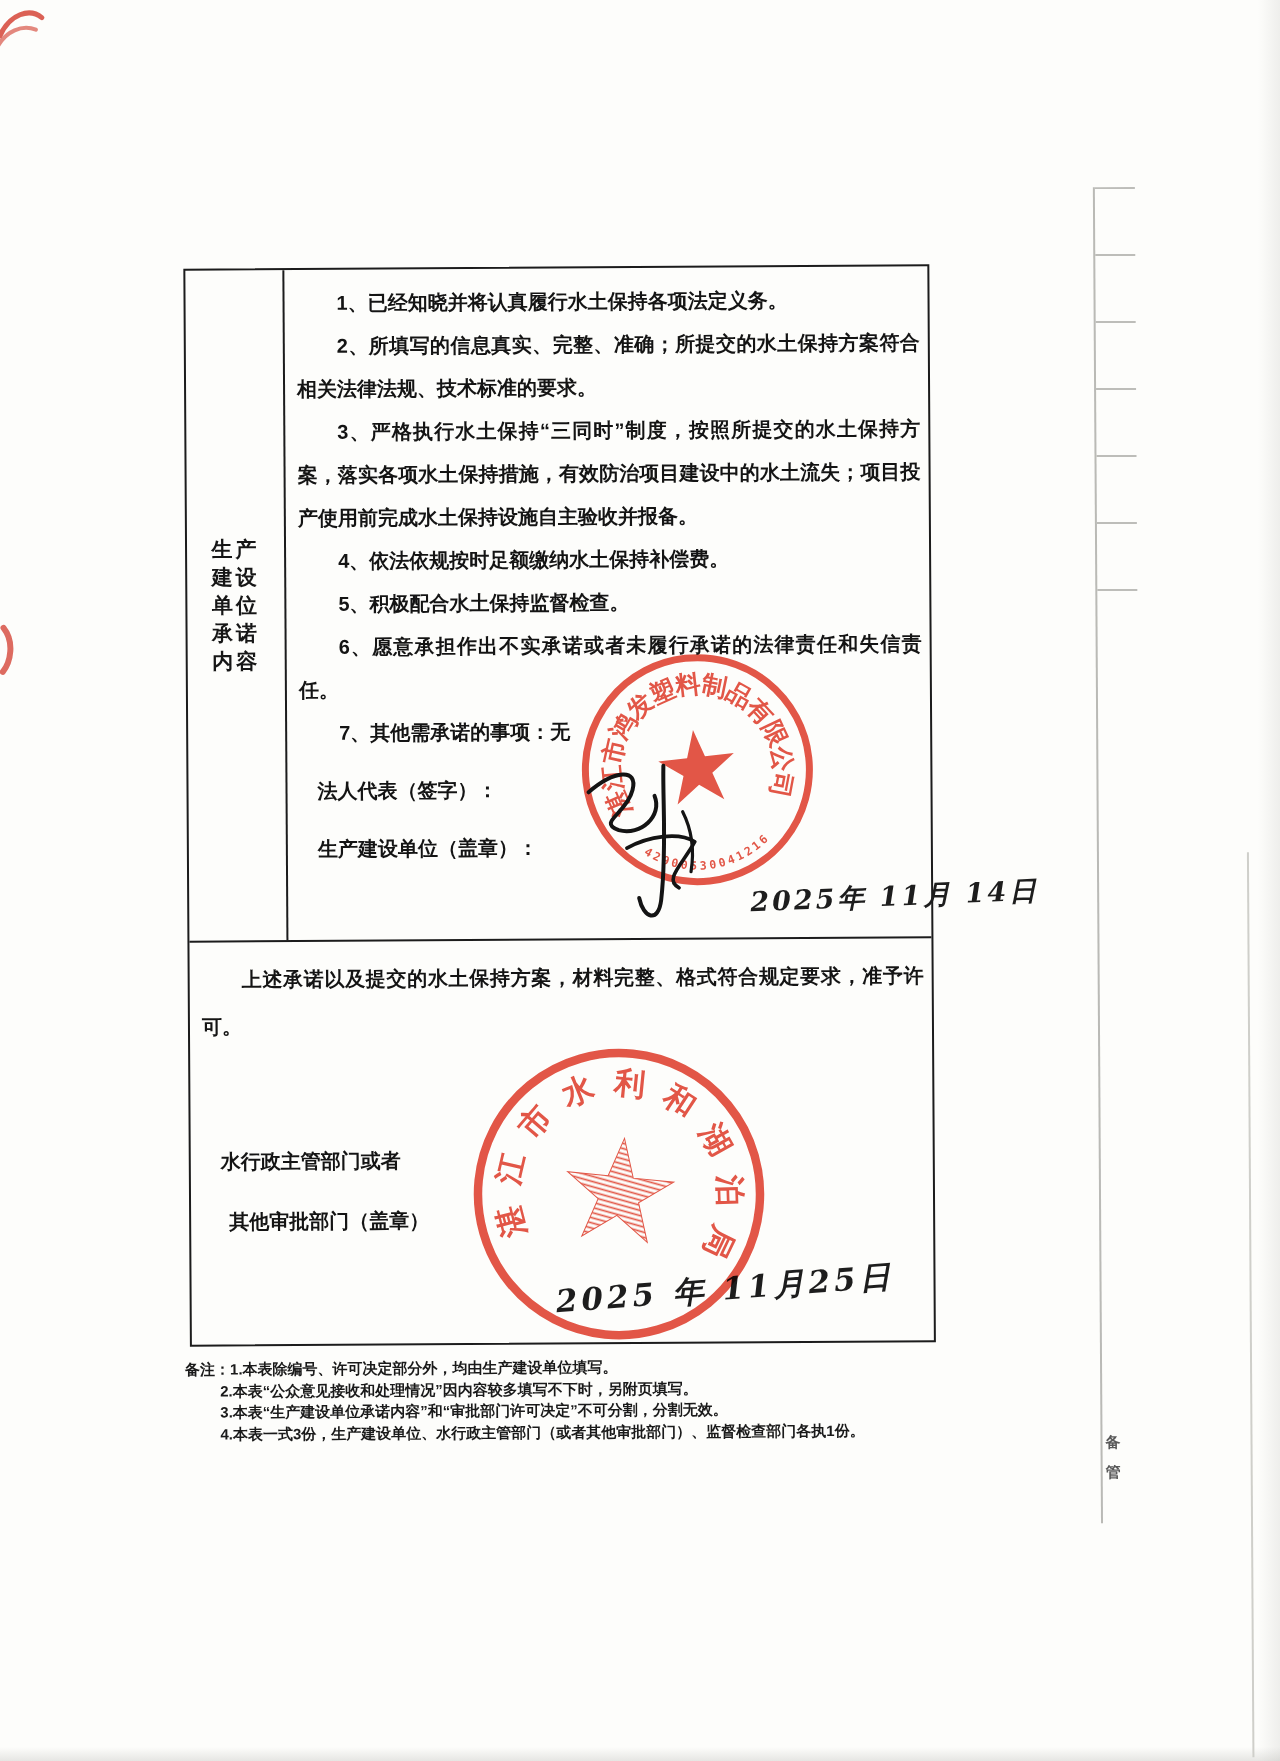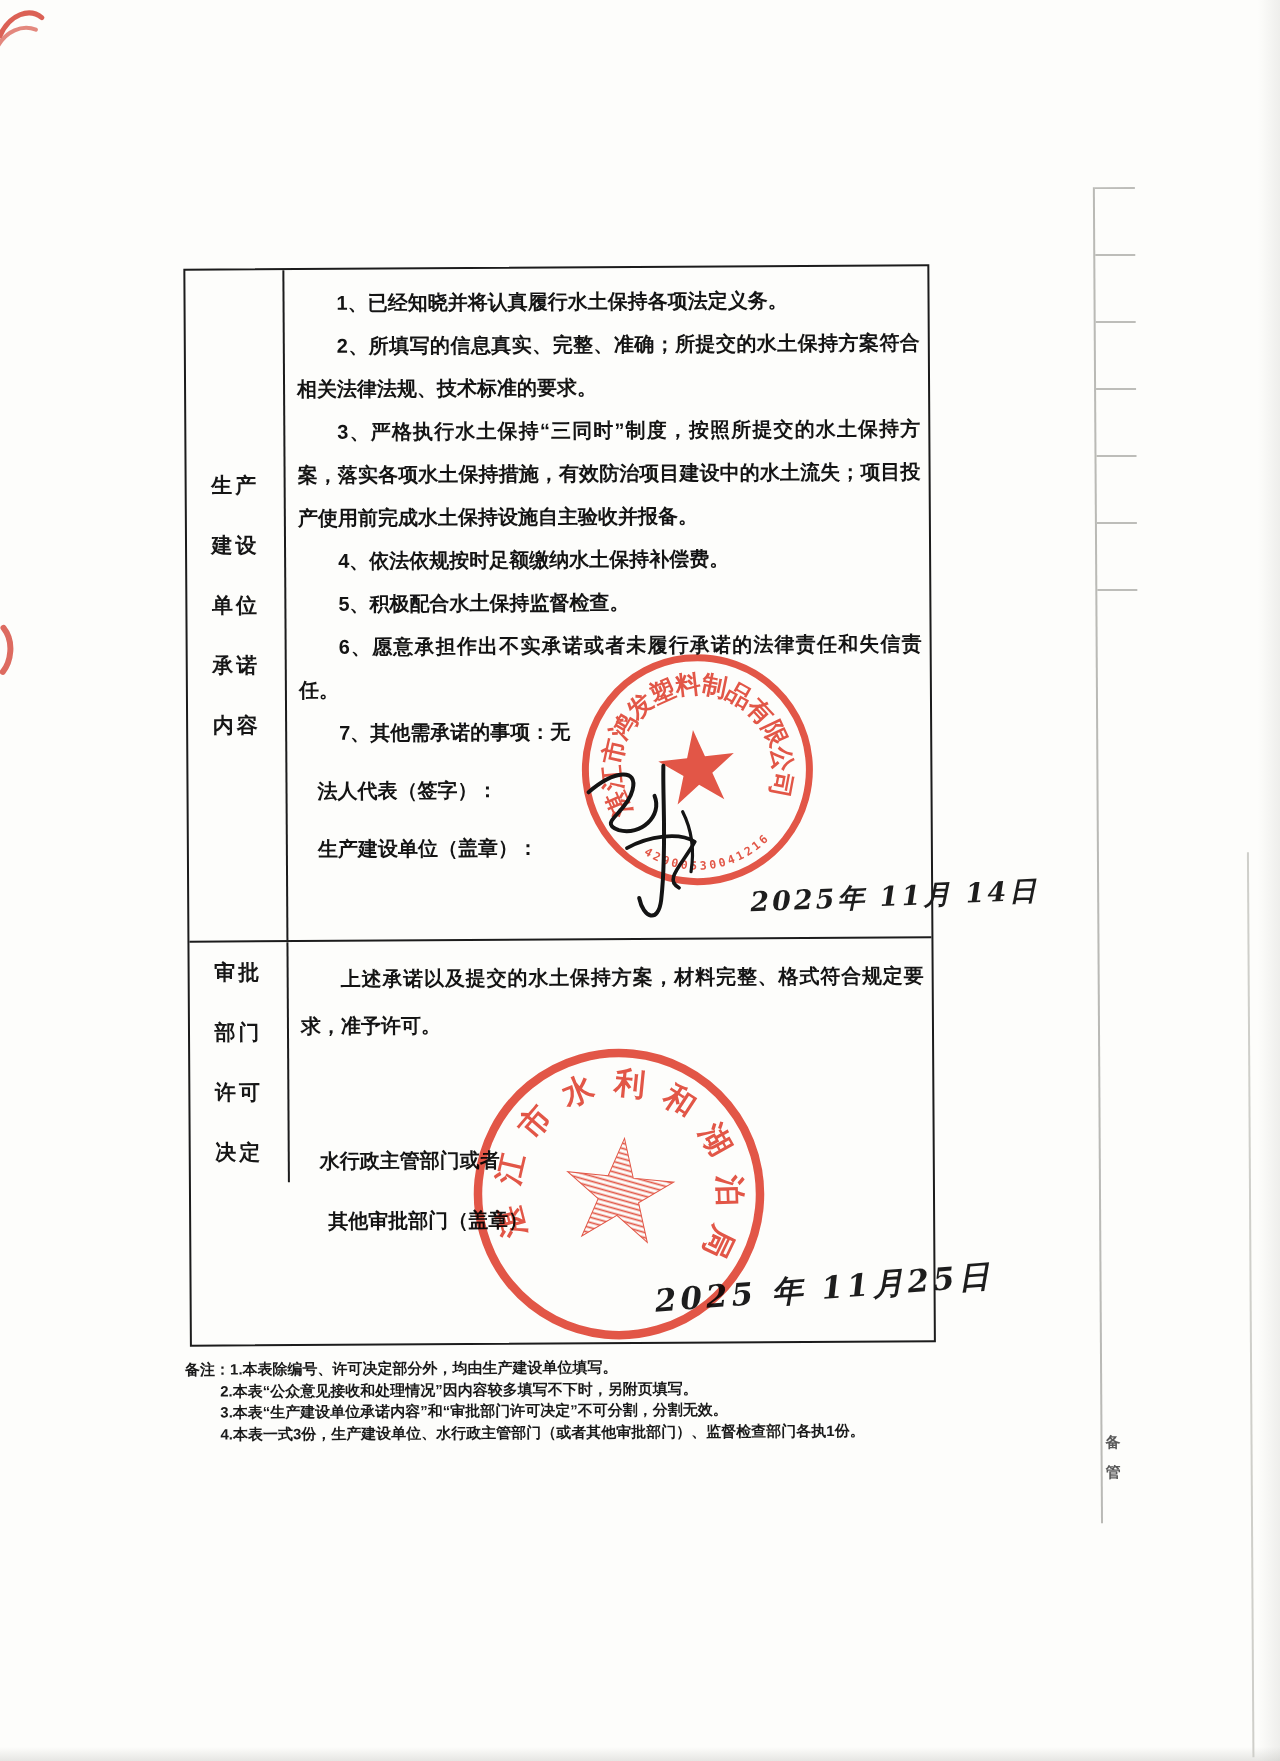--- a/index.html
+++ b/index.html
@@ -19,21 +19,21 @@
 
   
   .tbl{position:absolute;left:186px;top:266px;width:746px;height:1078px;
        border:2.5px solid #1c1c1c;box-sizing:border-box;background:transparent;}
   .row{display:flex;box-sizing:border-box;}
   .row1{height:672px;border-bottom:2.5px solid #1c1c1c;}
   .row2{height:auto;flex:1;}
   .lab{width:99px;border-right:2.5px solid #1c1c1c;box-sizing:border-box;
        display:flex;flex-direction:column;justify-content:center;align-items:center;
        font-weight:bold;font-size:21px;letter-spacing:3px;color:#161616;}
-  .lab div{margin:16px 0;}
+  .lab div{margin:0 0;}
   .con{flex:1;position:relative;box-sizing:border-box;
        padding:12px 8px 0 12px;font-weight:bold;font-size:20px;
        line-height:43px;color:#141414;}
   p.item{margin:0;text-indent:2em;text-align:justify;}
   .row2 .con{line-height:47px;}
   p.stmt{margin:2px 0 0;text-indent:2em;text-align:justify;}
 
   .abs{position:absolute;white-space:nowrap;}
   .sign-label{left:30px;top:500px;}
   .seal-label{left:30px;top:558px;}
@@ -99,26 +99,20 @@
         <p class="item">6、愿意承担作出不实承诺或者未履行承诺的法律责任和失信责任。</p>
         <p class="item">7、其他需承诺的事项：无</p>
 
         <span class="abs sign-label">法人代表（签字）：</span>
         <span class="abs seal-label">生产建设单位（盖章）：</span>
         <span class="abs hand date1">2025年  11月  14日</span>
       </div>
     </div>
 
     <div class="row row2">
-      <div class="lab">
-        <div>审批</div>
-        <div>部门</div>
-        <div>许可</div>
-        <div>决定</div>
-      </div>
       <div class="con">
         <p class="stmt">上述承诺以及提交的水土保持方案，材料完整、格式符合规定要求，准予许可。</p>
         <span class="abs auth1">水行政主管部门或者</span>
         <span class="abs auth2">其他审批部门（盖章）</span>
         <span class="abs hand date2">2025 年 11月25日</span>
       </div>
     </div>
   </div>
 
   <svg class="sig" viewBox="0 0 190 190">

